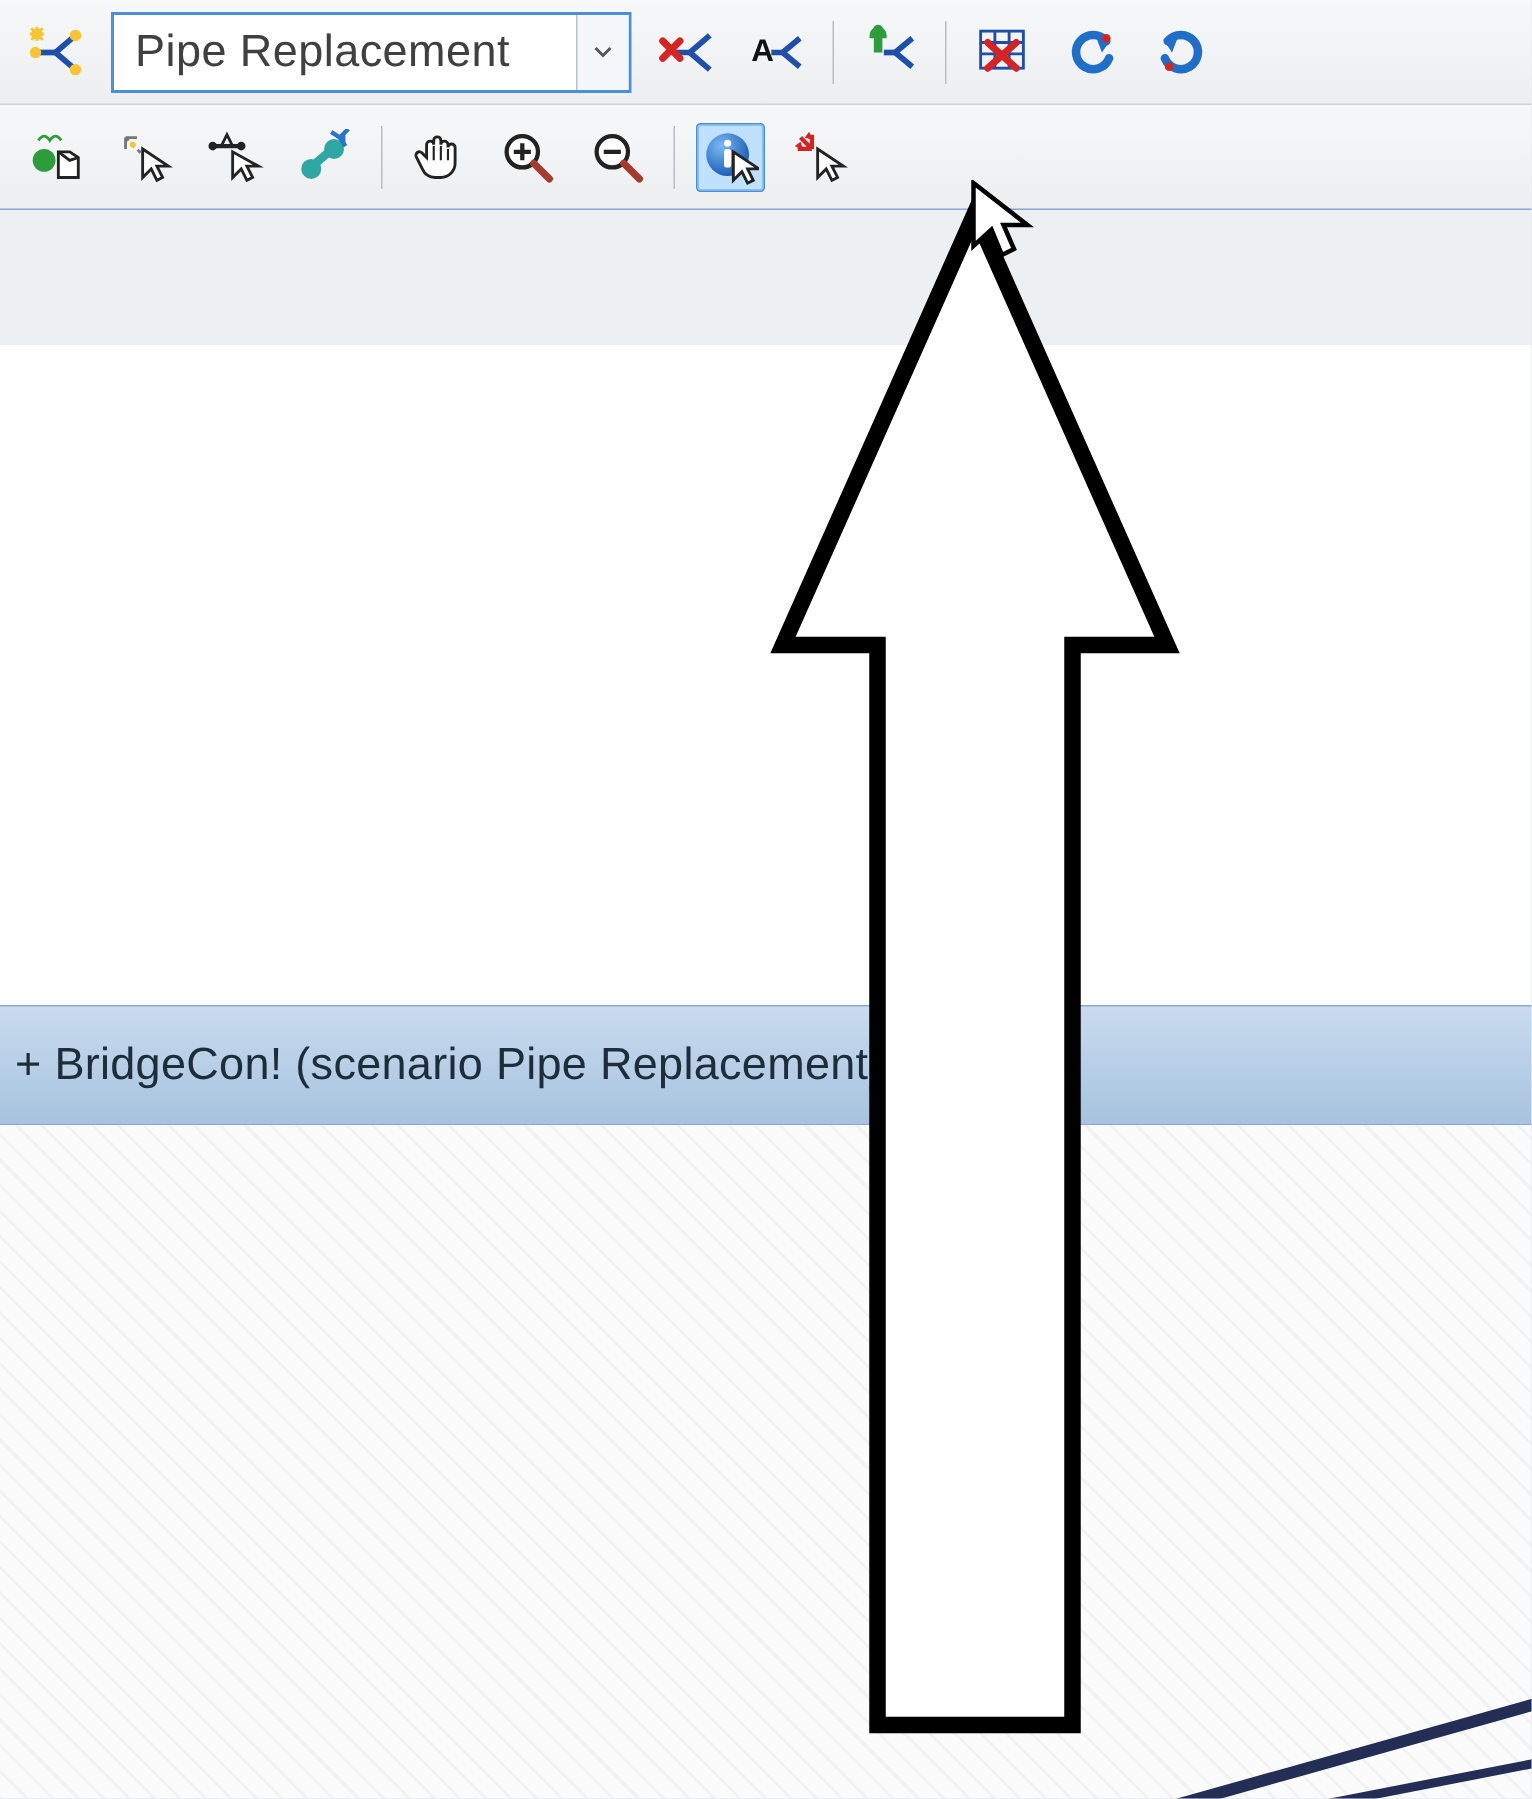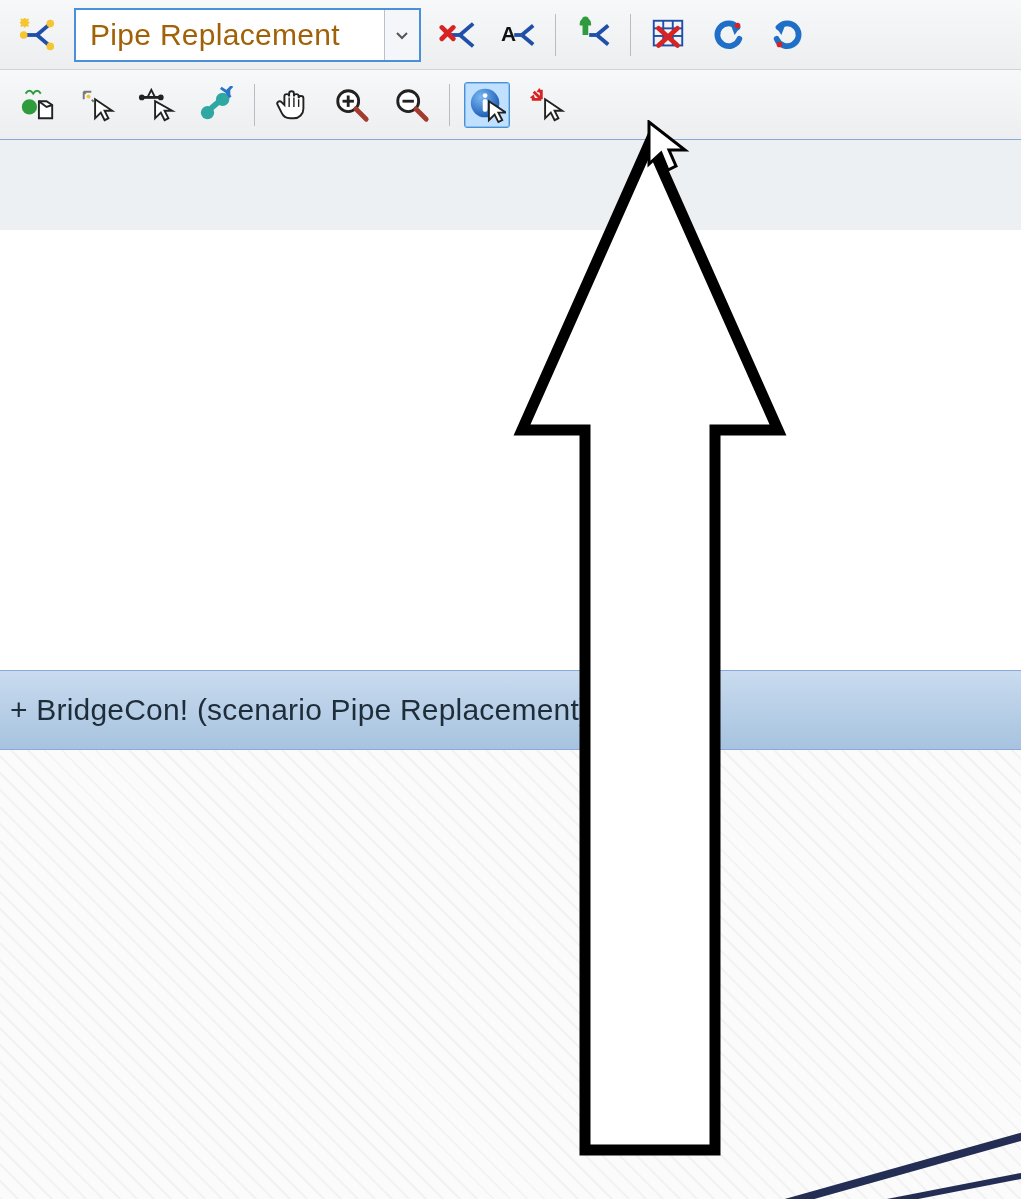--- a/index.html
+++ b/index.html
@@ -43,21 +43,21 @@
   }
   .tbtn svg{width:38px;height:38px;display:block;}
   
   .drop{
     display:flex;align-items:stretch;height:50px;
     border:2px solid #4a90d9;background:#fff;
   }
   .drop-text{
     min-width:280px;padding:0 14px;
     display:flex;align-items:center;
-    font-size:30px;color:#a16207;
+    font-size:30px;color:#404040;
     letter-spacing:.3px;
   }
   .drop-btn{
     width:34px;border-left:1px solid #b9c1cc;
     display:flex;align-items:center;justify-content:center;
     background:#f4f6f9;
   }
   .drop-btn svg{width:12px;height:8px;}
   
   .ws-top{

